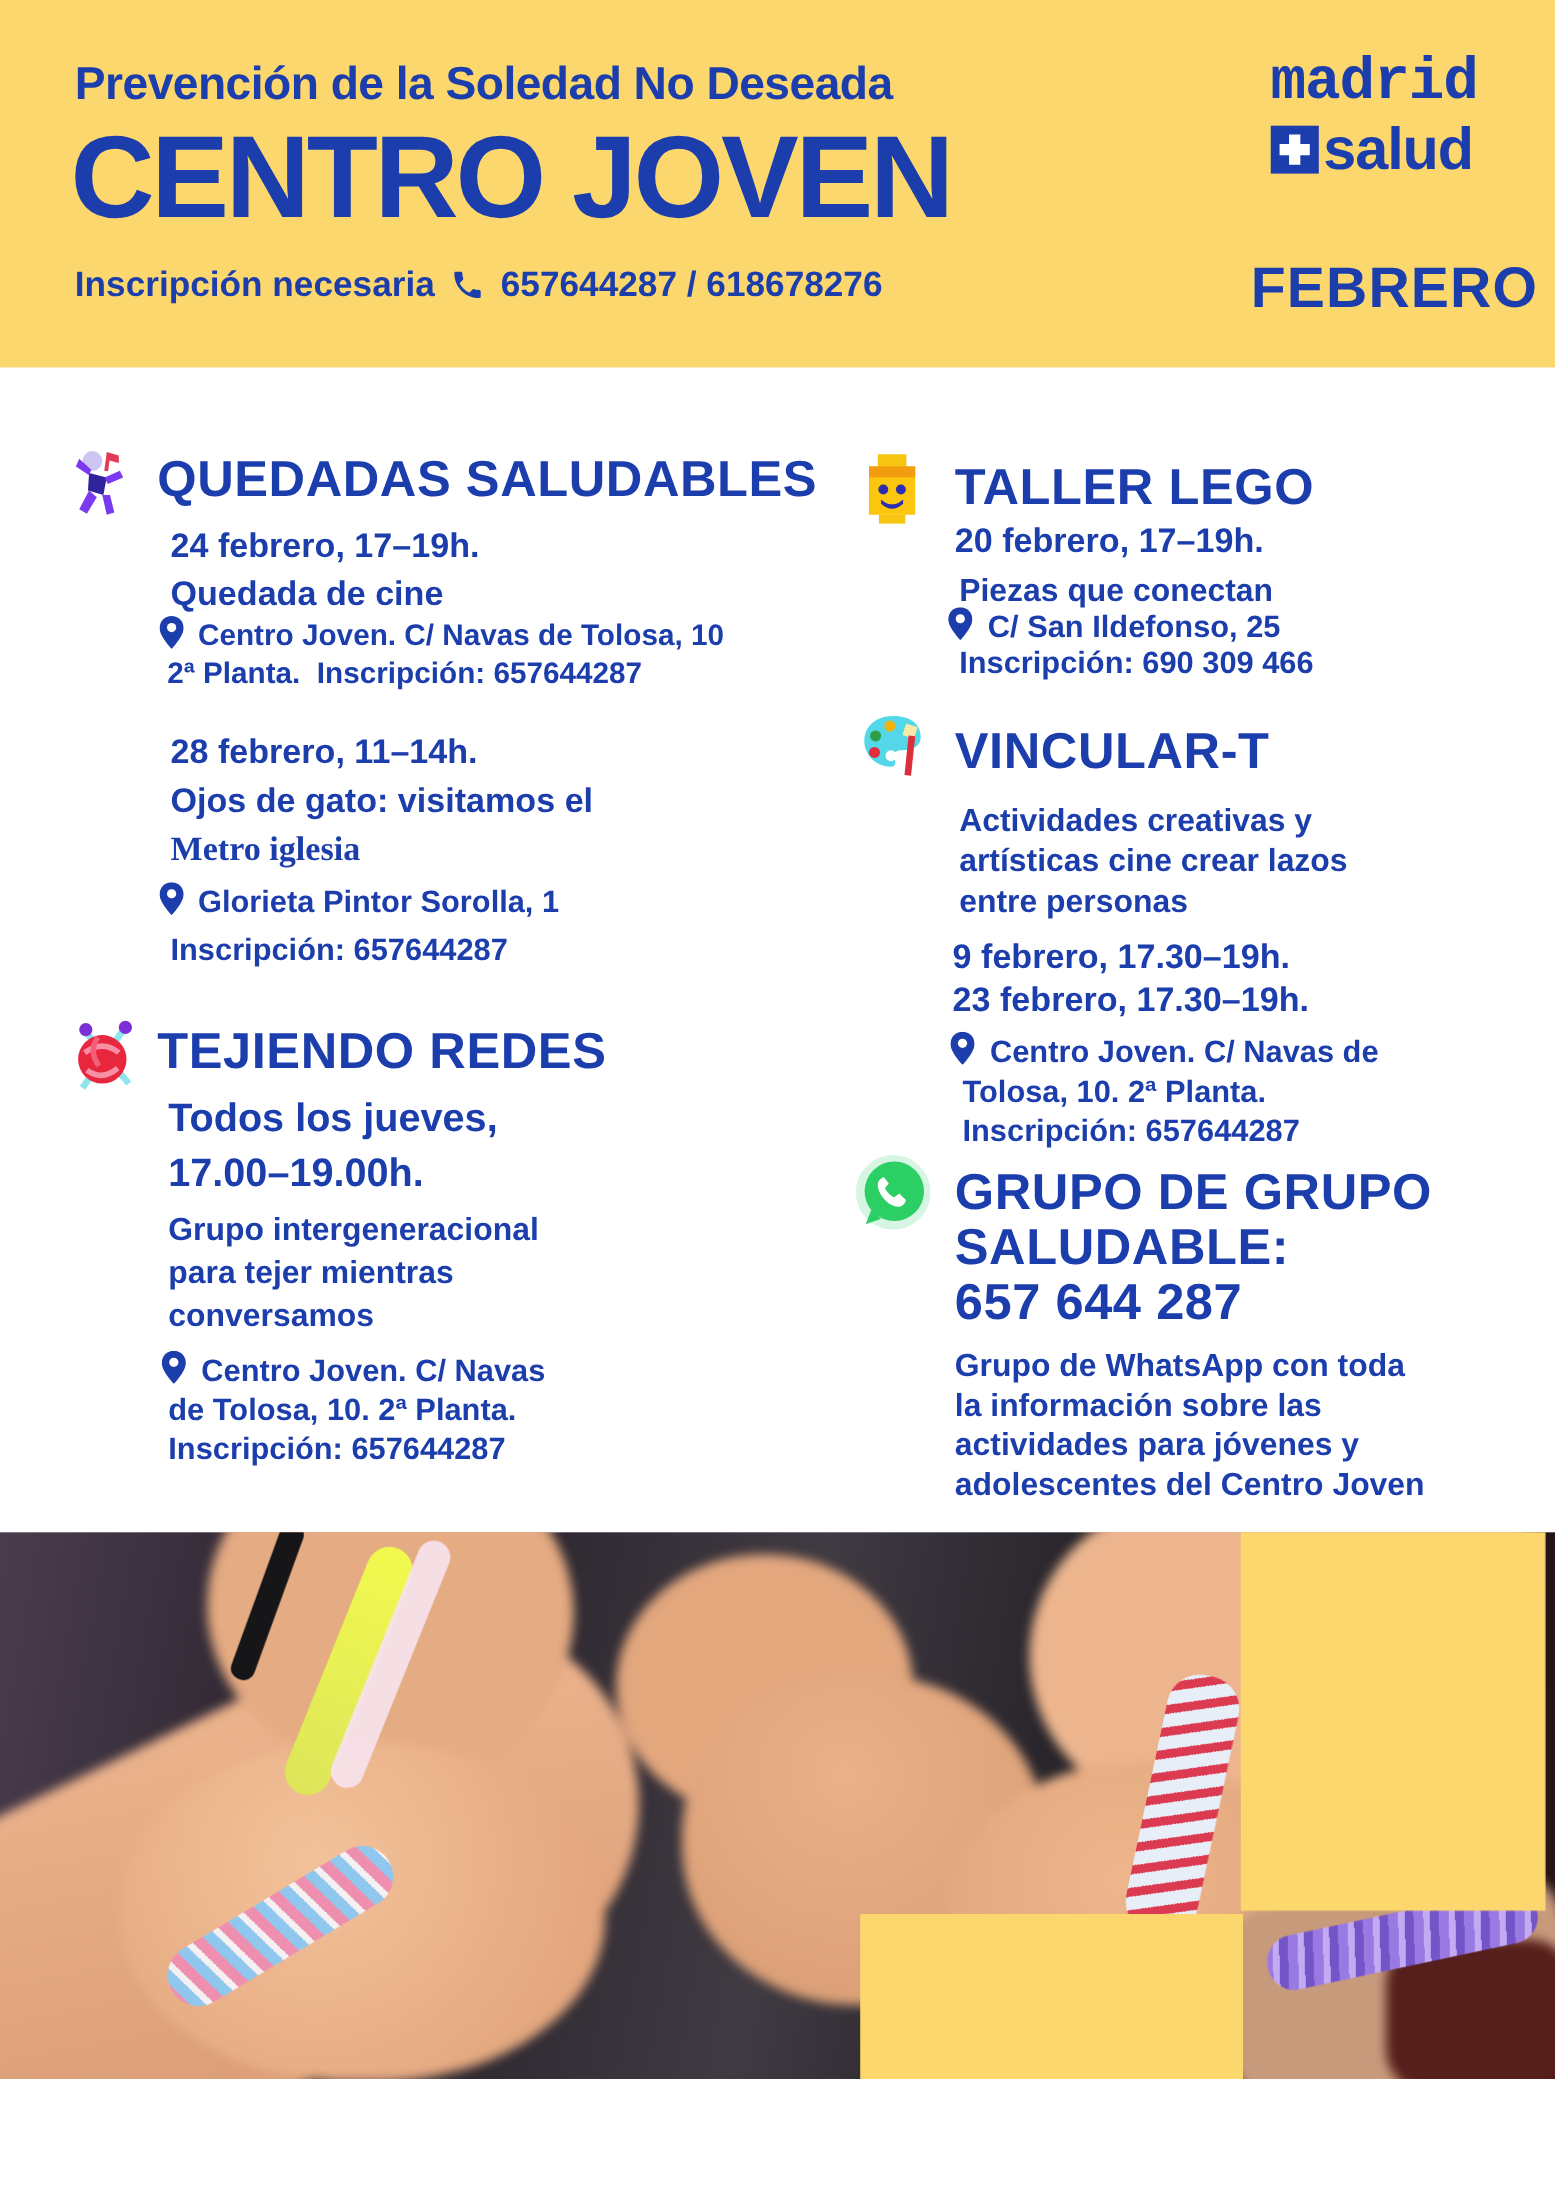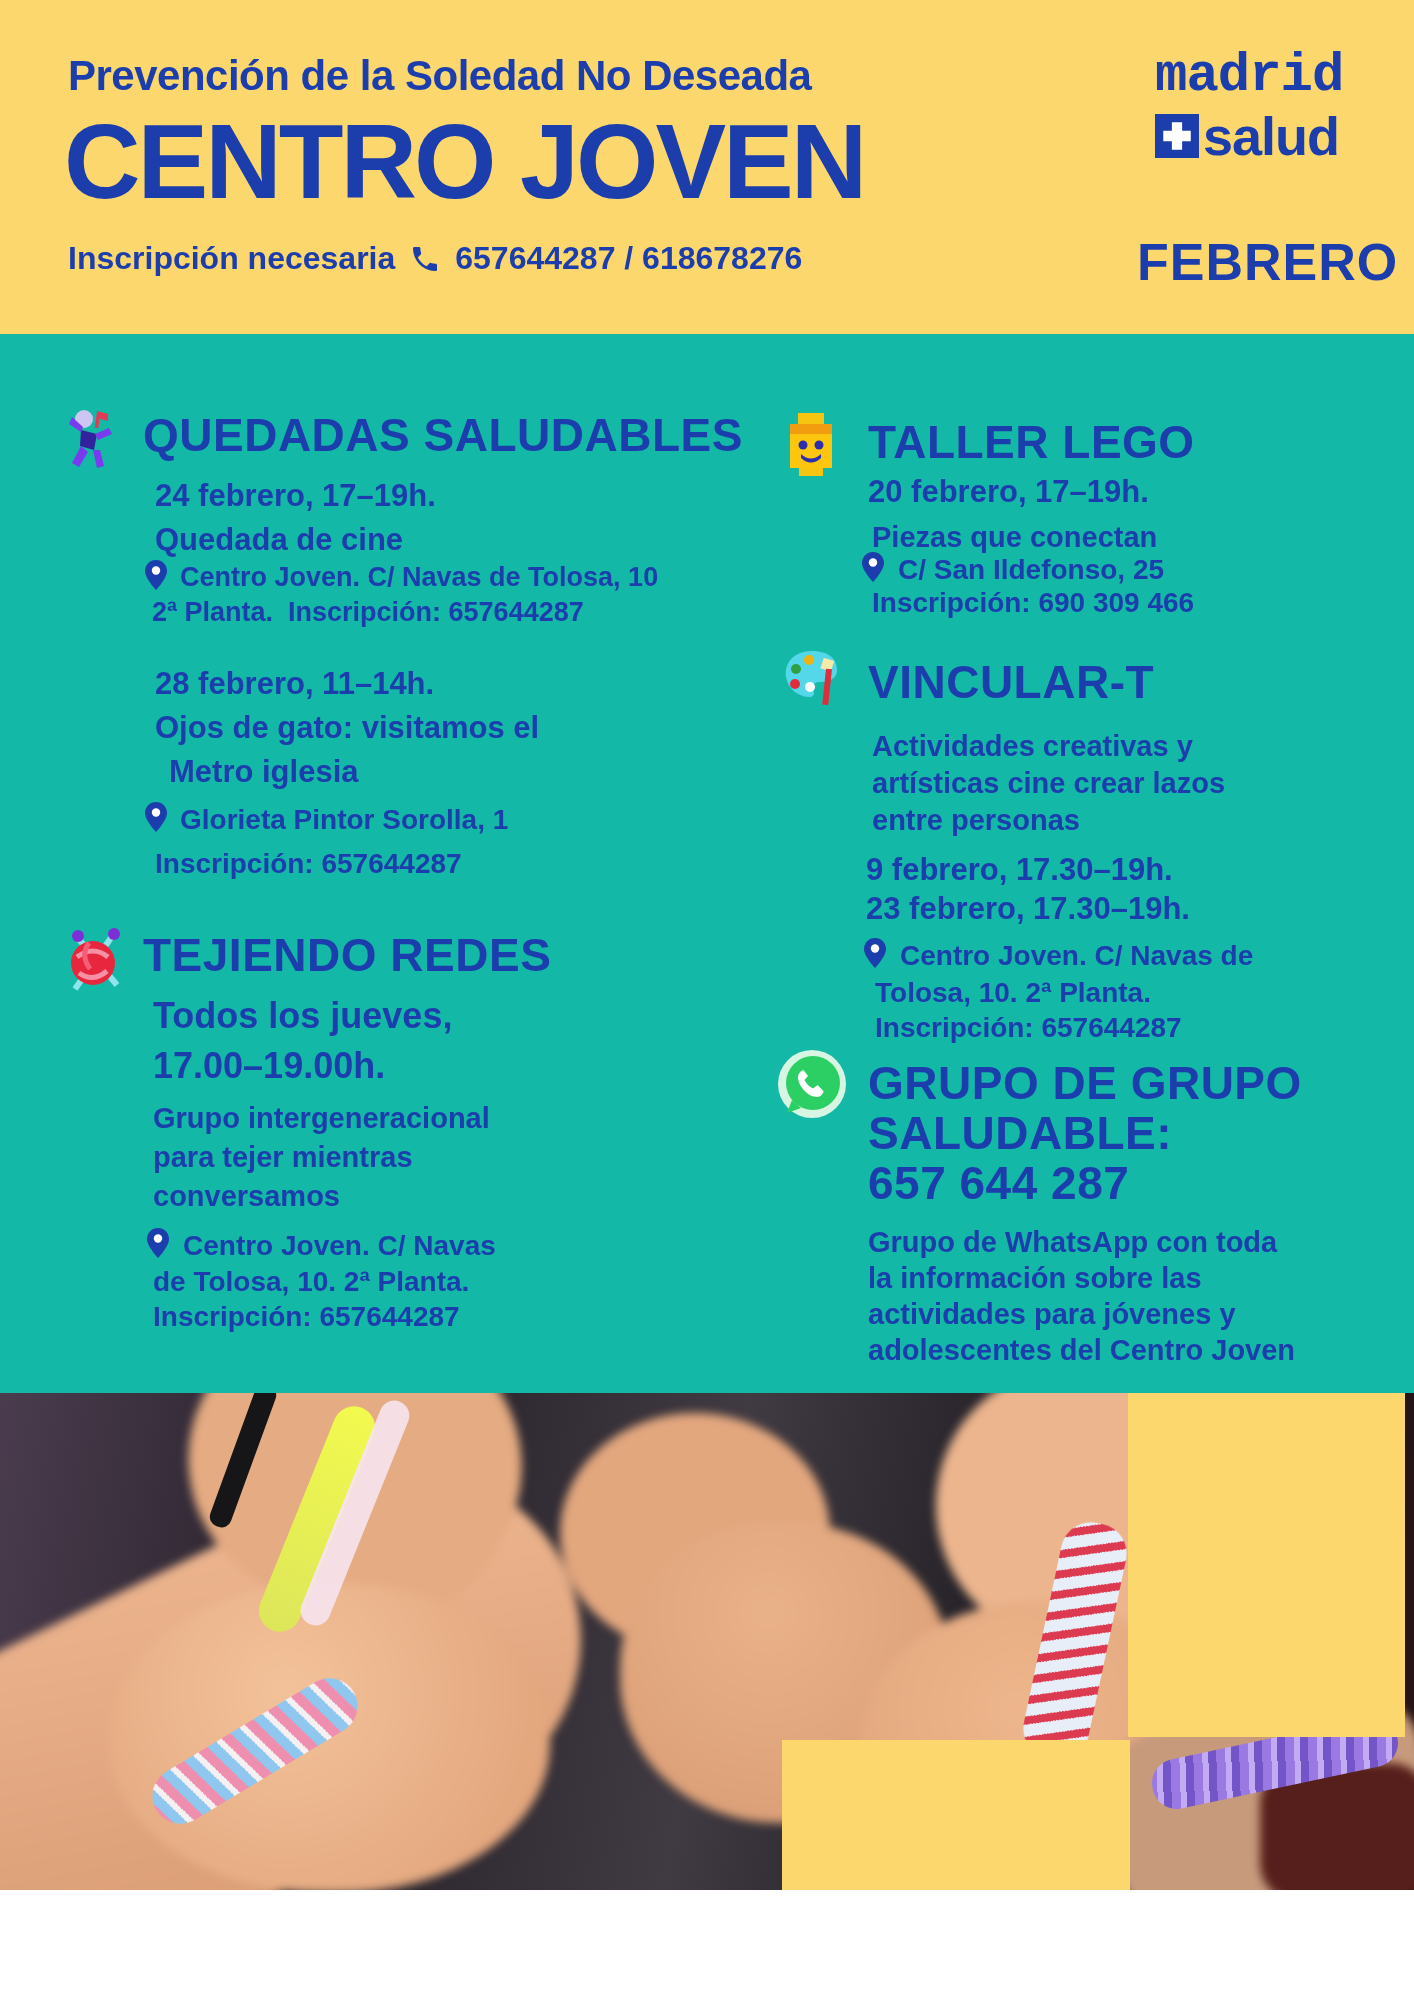--- a/index.html
+++ b/index.html
@@ -1,16 +1,16 @@
 <!DOCTYPE html>
 <html><head>
 <meta charset="utf-8">
 <style>
   html,body{margin:0;padding:0;background:#e8e8e8;}
-  .page{position:relative;width:1414px;height:2000px;background:#14b8a6;
+  .page{position:relative;width:1414px;height:2000px;background:#ffffff;
         font-family:"Liberation Sans",sans-serif;overflow:hidden;margin:0 auto;}
   .abs{position:absolute;}
   .blue{color:#1C3EAD;}
   
   .header{left:0;top:0;width:1414px;height:334px;background:#FBD76D;}
   .eyebrow{left:68px;top:52px;font-size:42px;font-weight:bold;letter-spacing:-0.5px;}
   .title{left:64px;top:106px;font-size:106px;font-weight:bold;letter-spacing:-3px;line-height:110px;white-space:nowrap;}
   .reg-line{left:68px;top:240px;display:flex;align-items:center;gap:14px;font-size:32px;font-weight:bold;}
   .brand{left:1155px;top:48px;text-align:left;}
   .brand-l1{font-size:54px;font-weight:bold;letter-spacing:-1px;line-height:56px;font-family:Liberation Mono, monospace;}
@@ -110,21 +110,21 @@
     <svg width="22" height="30" viewBox="0 0 22 30">
         <path d="M11 0C4.9 0 0 4.9 0 11c0 7.5 11 19 11 19s11-11.5 11-19C22 4.9 17.1 0 11 0z" fill="#1C3EAD"></path>
         <circle cx="11" cy="10.5" r="4.2" fill="#fff"></circle>
       </svg>
   </div>
   <div class="abs t27 blue" style="left:180px;top:562px;">Centro Joven. C/ Navas de Tolosa, 10</div>
   <div class="abs t27 blue pre" style="left:152px;top:597px;">2ª Planta.  Inscripción: 657644287</div>
 
   <div class="abs t31 blue" style="left:155px;top:666px;">28 febrero, 11–14h.</div>
   <div class="abs t31 blue" style="left:155px;top:710px;">Ojos de gato: visitamos el</div>
-  <div class="abs t31 blue" style="left:169px;top:754px;">Metro iglesia</div>
+  <div class="abs t31 blue" style="left:155px;top:754px;font-family:Liberation Serif, serif;">Metro iglesia</div>
   <div class="abs icon-box" style="left:145px;top:802px;">
     <svg width="22" height="30" viewBox="0 0 22 30">
         <path d="M11 0C4.9 0 0 4.9 0 11c0 7.5 11 19 11 19s11-11.5 11-19C22 4.9 17.1 0 11 0z" fill="#1C3EAD"></path>
         <circle cx="11" cy="10.5" r="4.2" fill="#fff"></circle>
       </svg>
   </div>
   <div class="abs t28 blue" style="left:180px;top:804px;">Glorieta Pintor Sorolla, 1</div>
   <div class="abs t28 blue" style="left:155px;top:848px;">Inscripción: 657644287</div>
 
   <div class="abs icon-box" style="left:66px;top:926px;width:58px;height:66px;">

